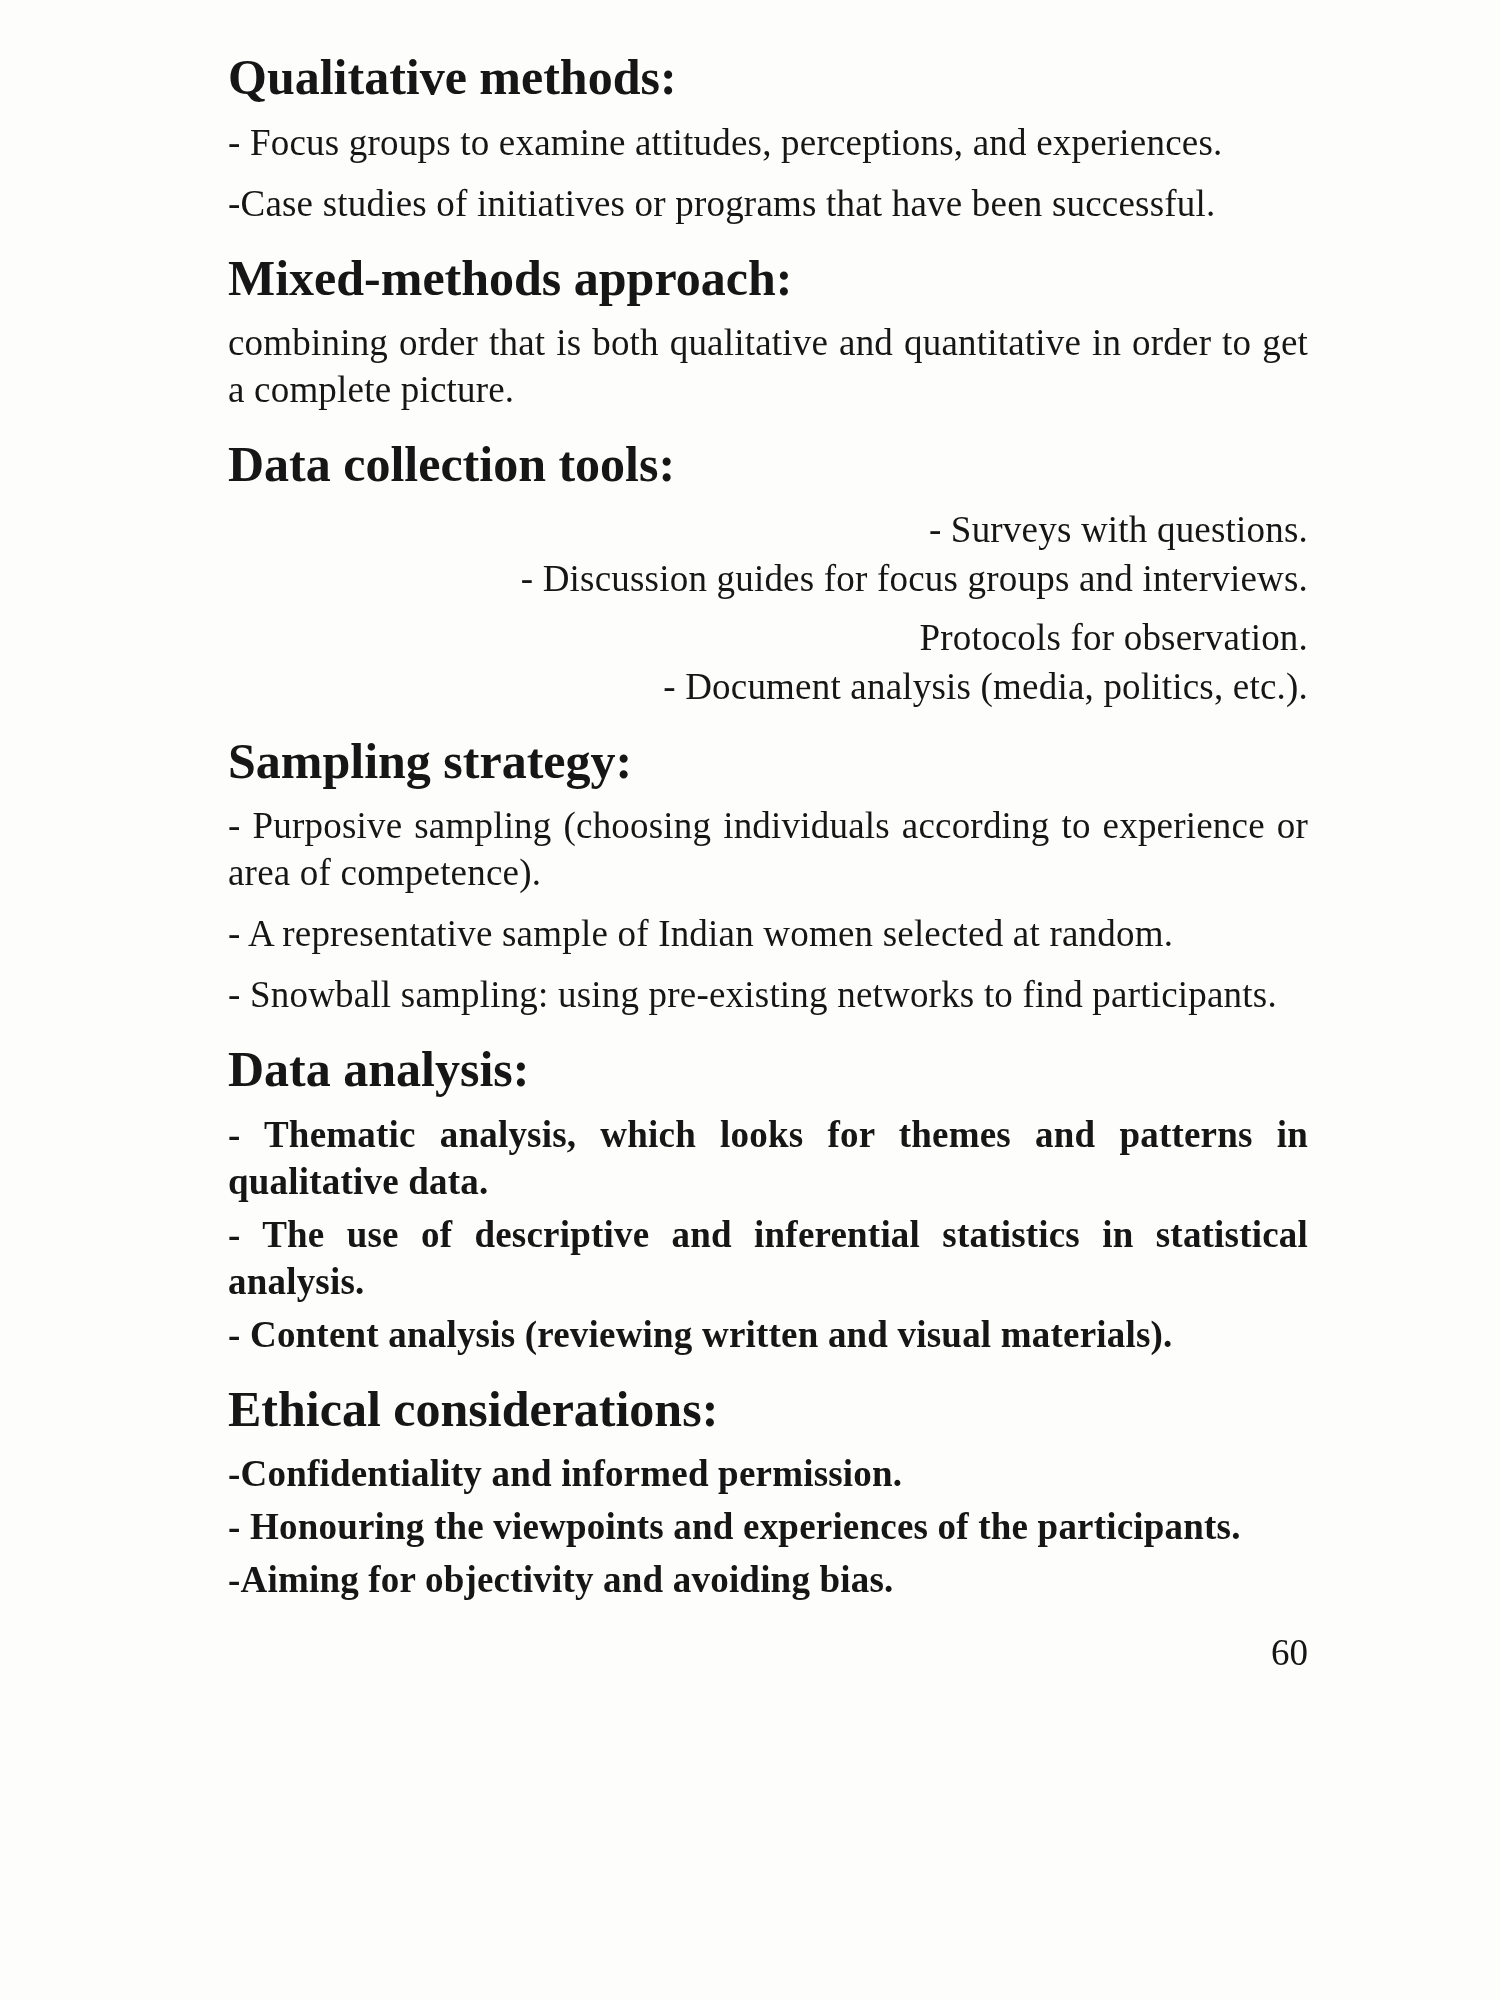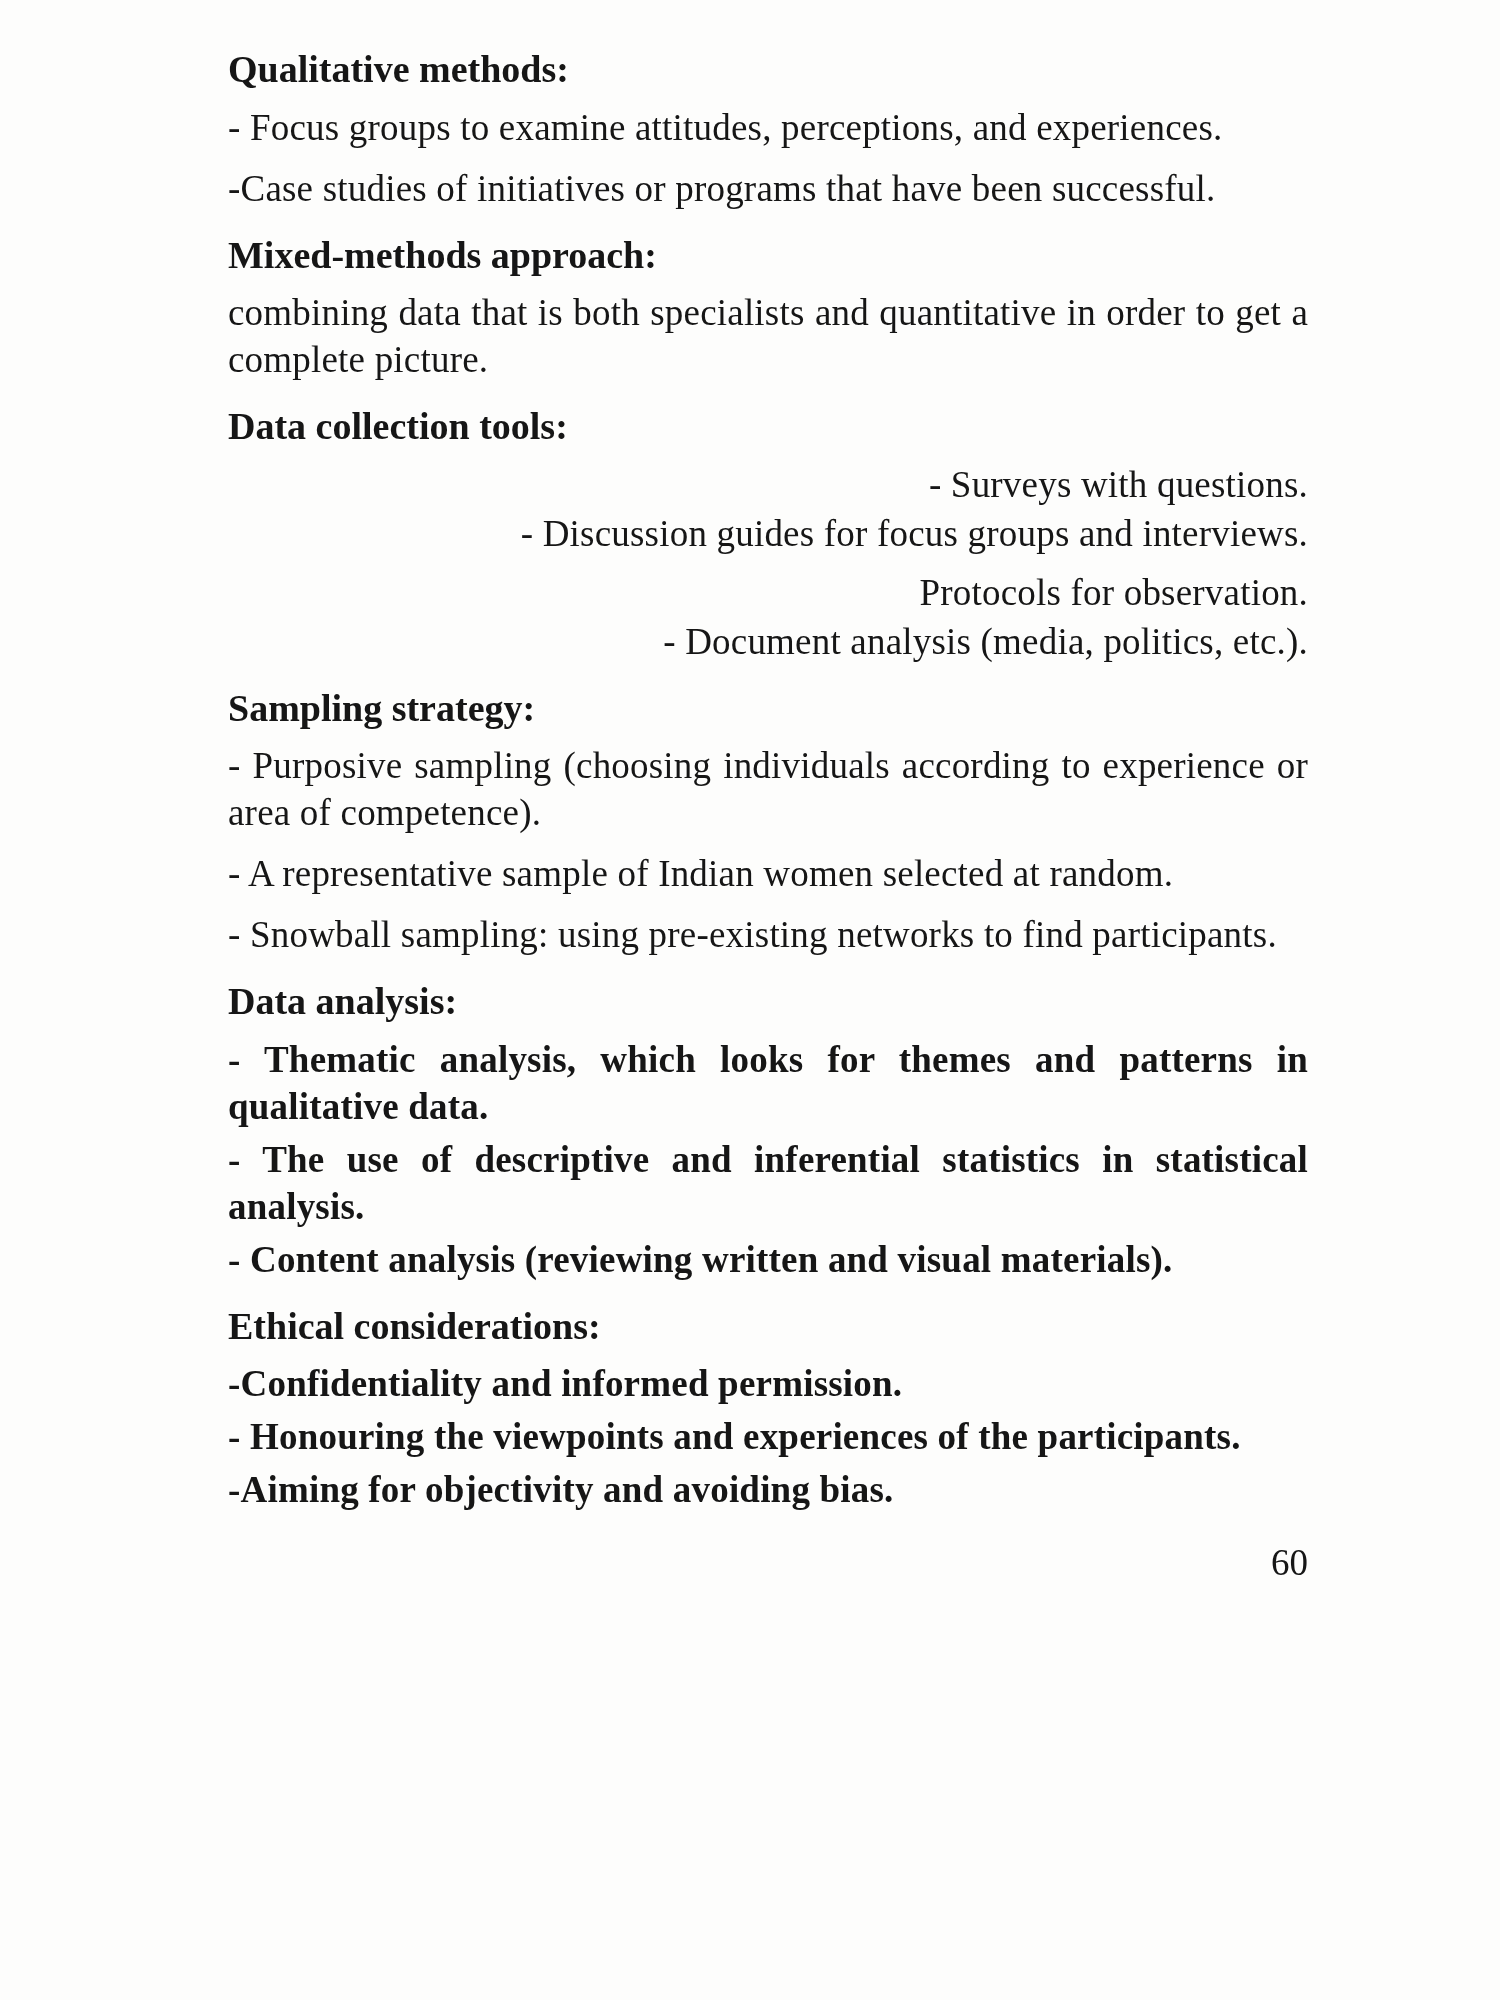--- a/index.html
+++ b/index.html
@@ -20,21 +20,21 @@
   .content {
     position: absolute;
     top: 46px;
     left: 228px;
     width: 1080px;
   }
   .section {
     margin: 0;
   }
   .section-heading {
-    font-size: 38px;
+    font-size: 50px;
     font-weight: 700;
     line-height: 1.25;
     margin: 20px 0 10px 0;
     text-align: left;
   }
   .section:first-child .section-heading {
     margin-top: 0;
   }
   .para {
     font-size: 37px;
@@ -73,21 +73,21 @@
   <div class="content">
 
     <div class="section">
       <h2 class="section-heading">Qualitative methods:</h2>
       <p class="para">- Focus groups to examine attitudes, perceptions, and experiences.</p>
       <p class="para">-Case studies of initiatives or programs that have been successful.</p>
     </div>
 
     <div class="section">
       <h2 class="section-heading">Mixed-methods approach:</h2>
-      <p class="para">combining data that is both specialists and quantitative in order to get a complete picture.</p>
+      <p class="para">combining order that is both qualitative and quantitative in order to get a complete picture.</p>
     </div>
 
     <div class="section tight">
       <h2 class="section-heading">Data collection tools:</h2>
       <p class="para">- Surveys with questions.</p>
       <p class="para">- Discussion guides for focus groups and interviews.</p>
       <p class="para indent">Protocols for observation.</p>
       <p class="para">- Document analysis (media, politics, etc.).</p>
     </div>
 

